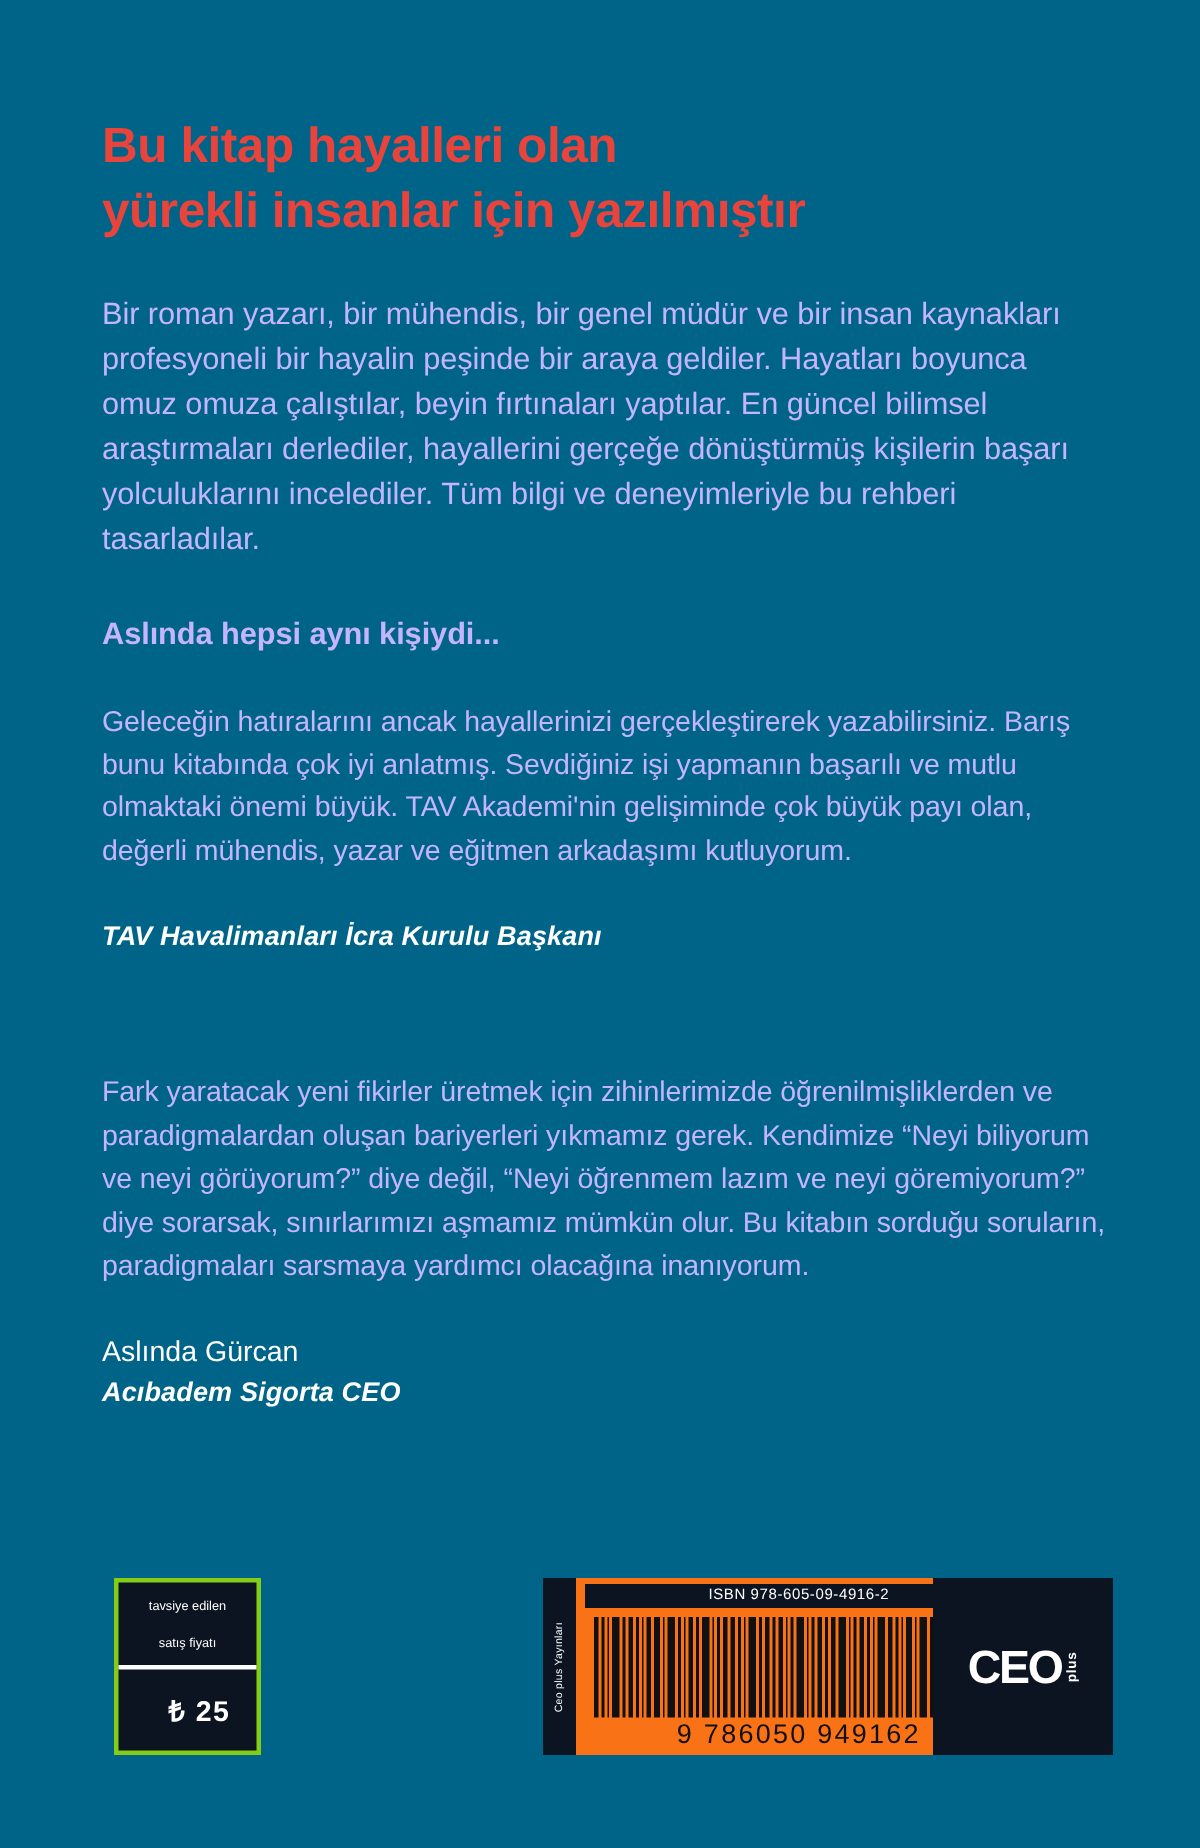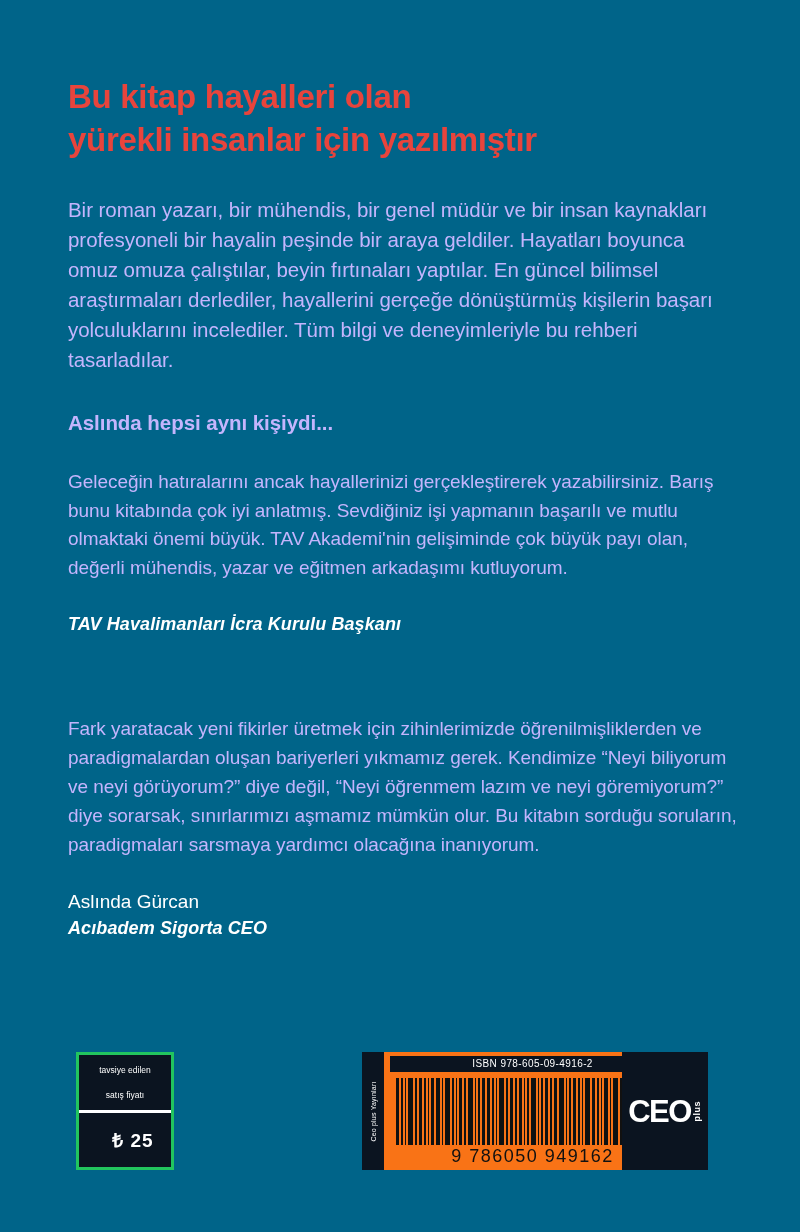--- a/index.html
+++ b/index.html
@@ -93,21 +93,21 @@
   }
 
   
   .price-box {
     position: absolute;
     left: 76px;
     top: 0;
     width: 98px;
     height: 118px;
     background: #0b1420;
-    border: 3px solid #22c55e;
+    border: 3px solid #84cc16;
     box-sizing: border-box;
     display: flex;
     flex-direction: column;
   }
   .price-box .pb-top {
     flex: 0 0 58px;
     border-bottom: 3px solid #ffffff;
     display: flex;
     align-items: center;
     justify-content: center;
@@ -197,21 +197,21 @@
     line-height: 1;
     padding: 2px 0 2px 0;
     white-space: nowrap;
   }
 
   
   .logo-box {
     position: absolute;
     left: 622px;
     top: 0;
-    width: 86px;
+    width: 120px;
     height: 118px;
     background: #0b1420;
     display: flex;
     align-items: center;
     justify-content: center;
     box-sizing: border-box;
   }
   .logo-inner {
     display: flex;
     align-items: center;

